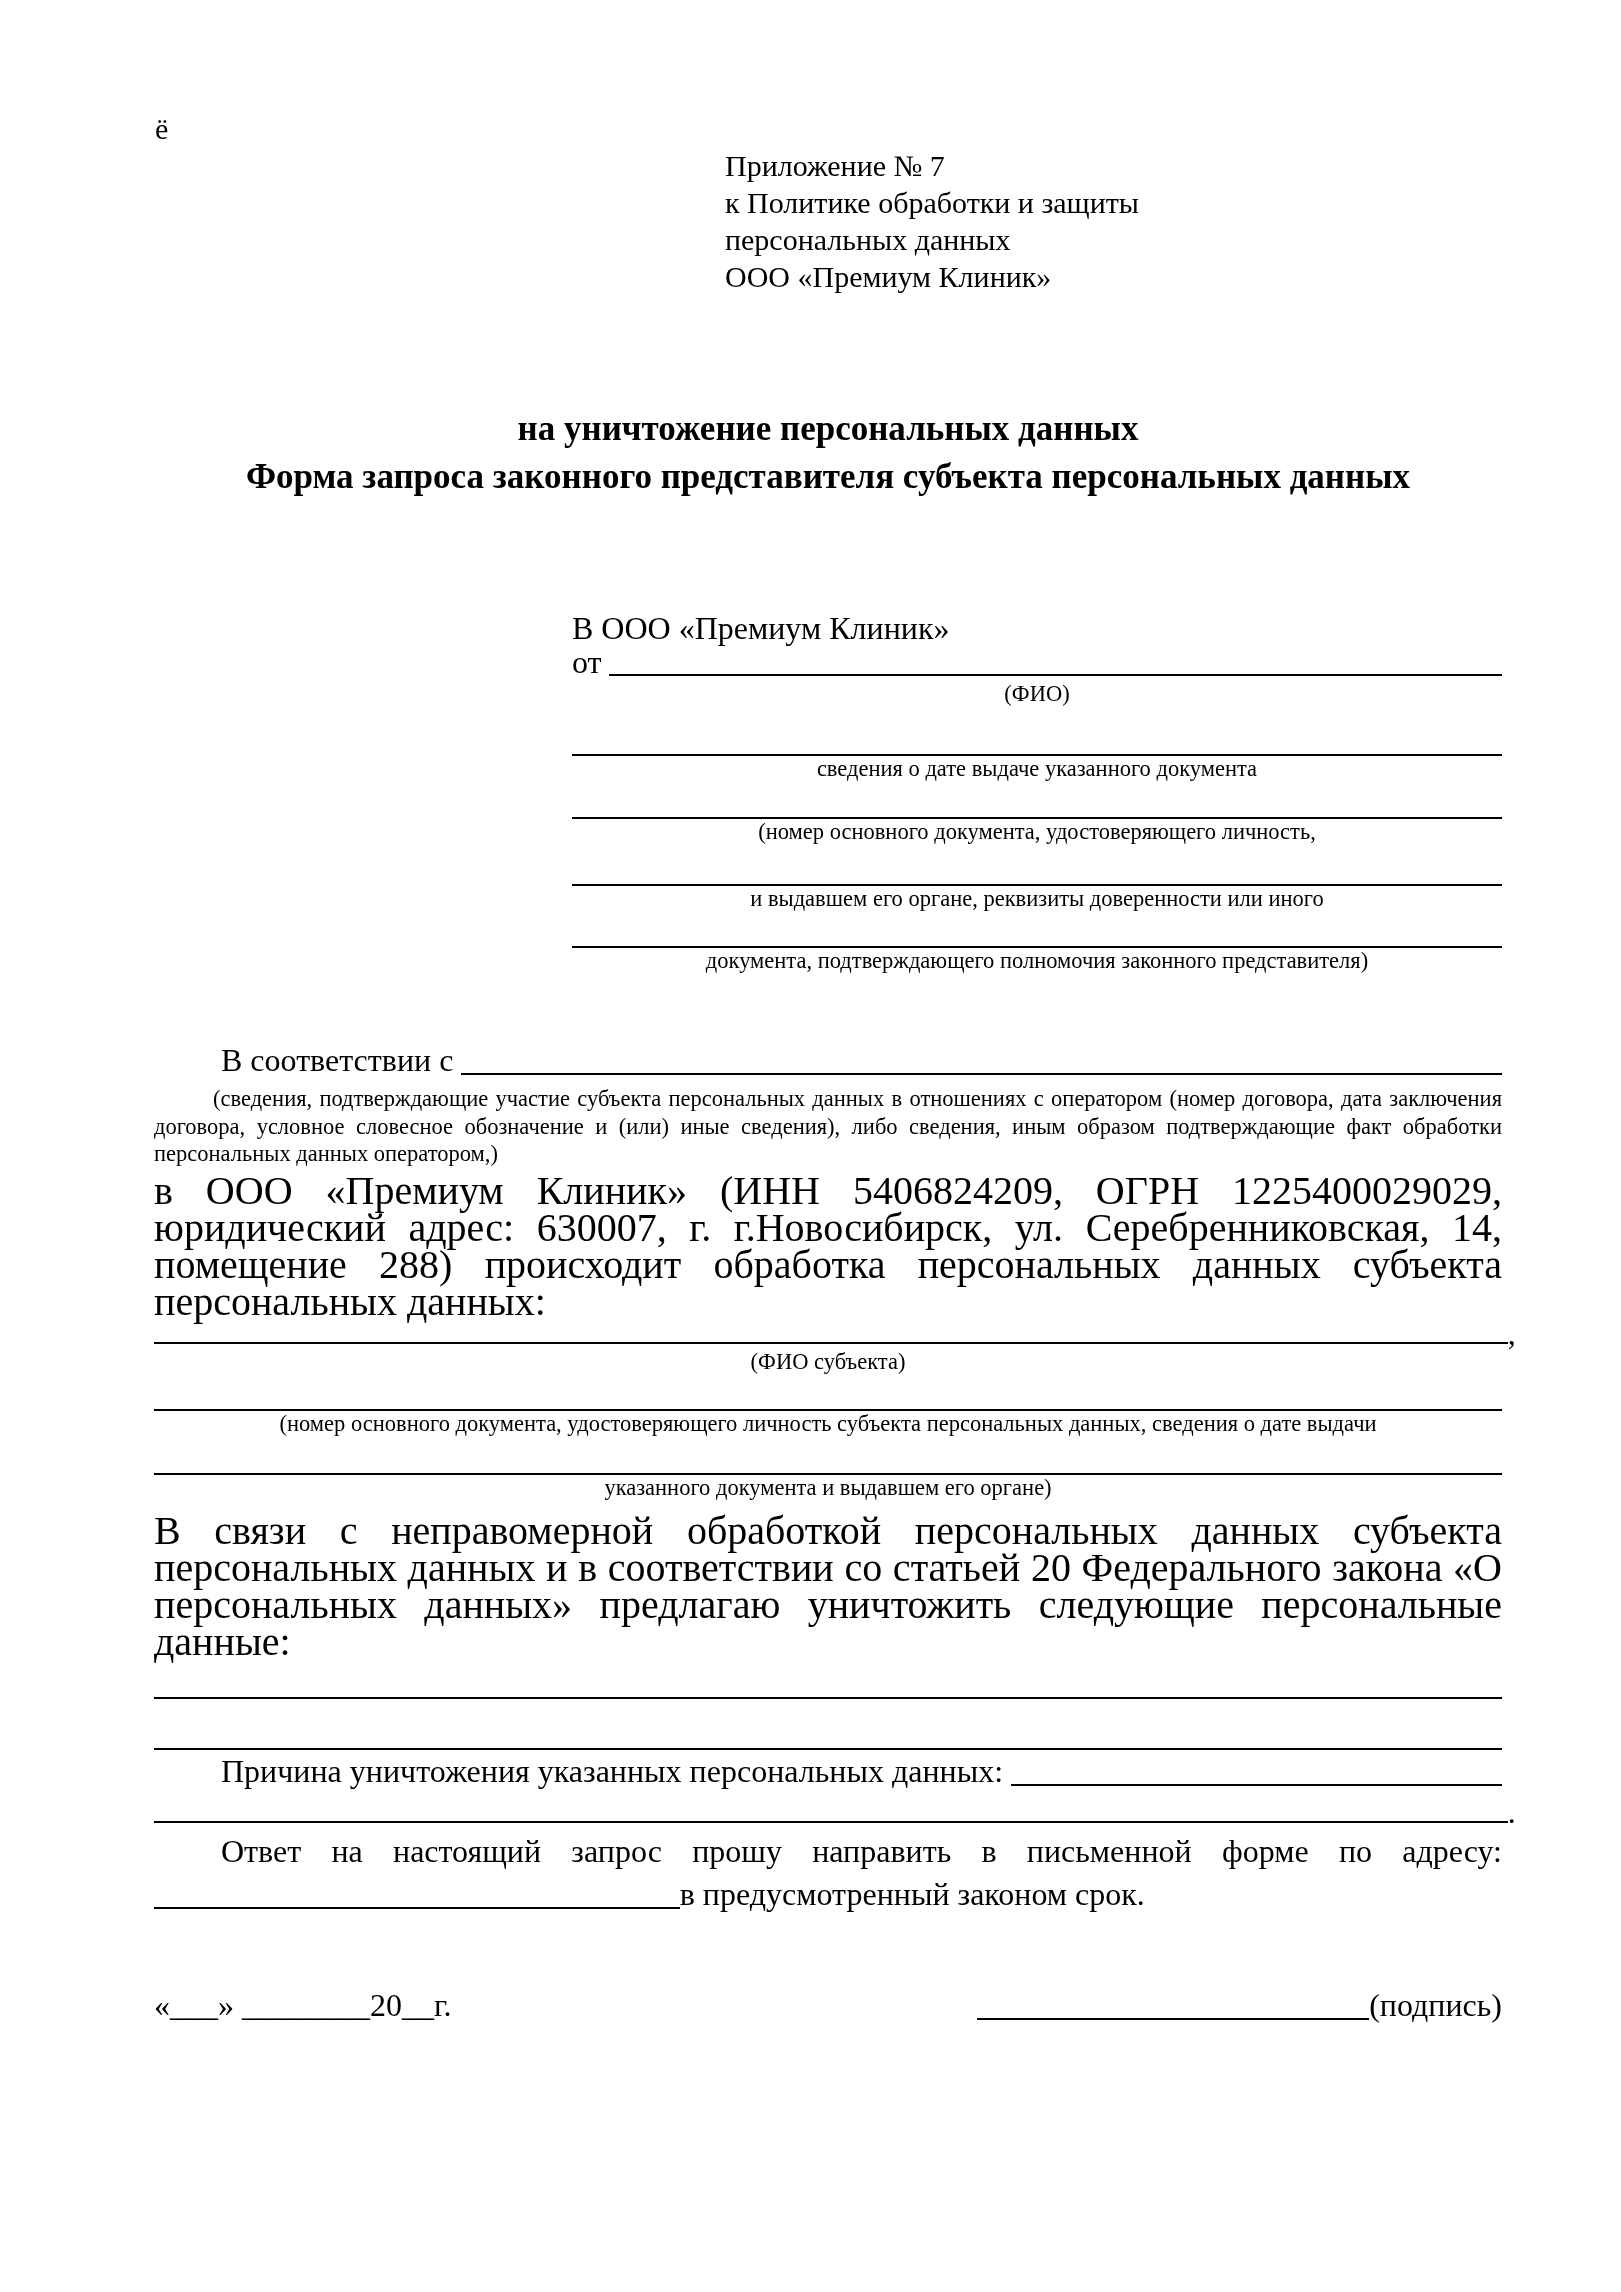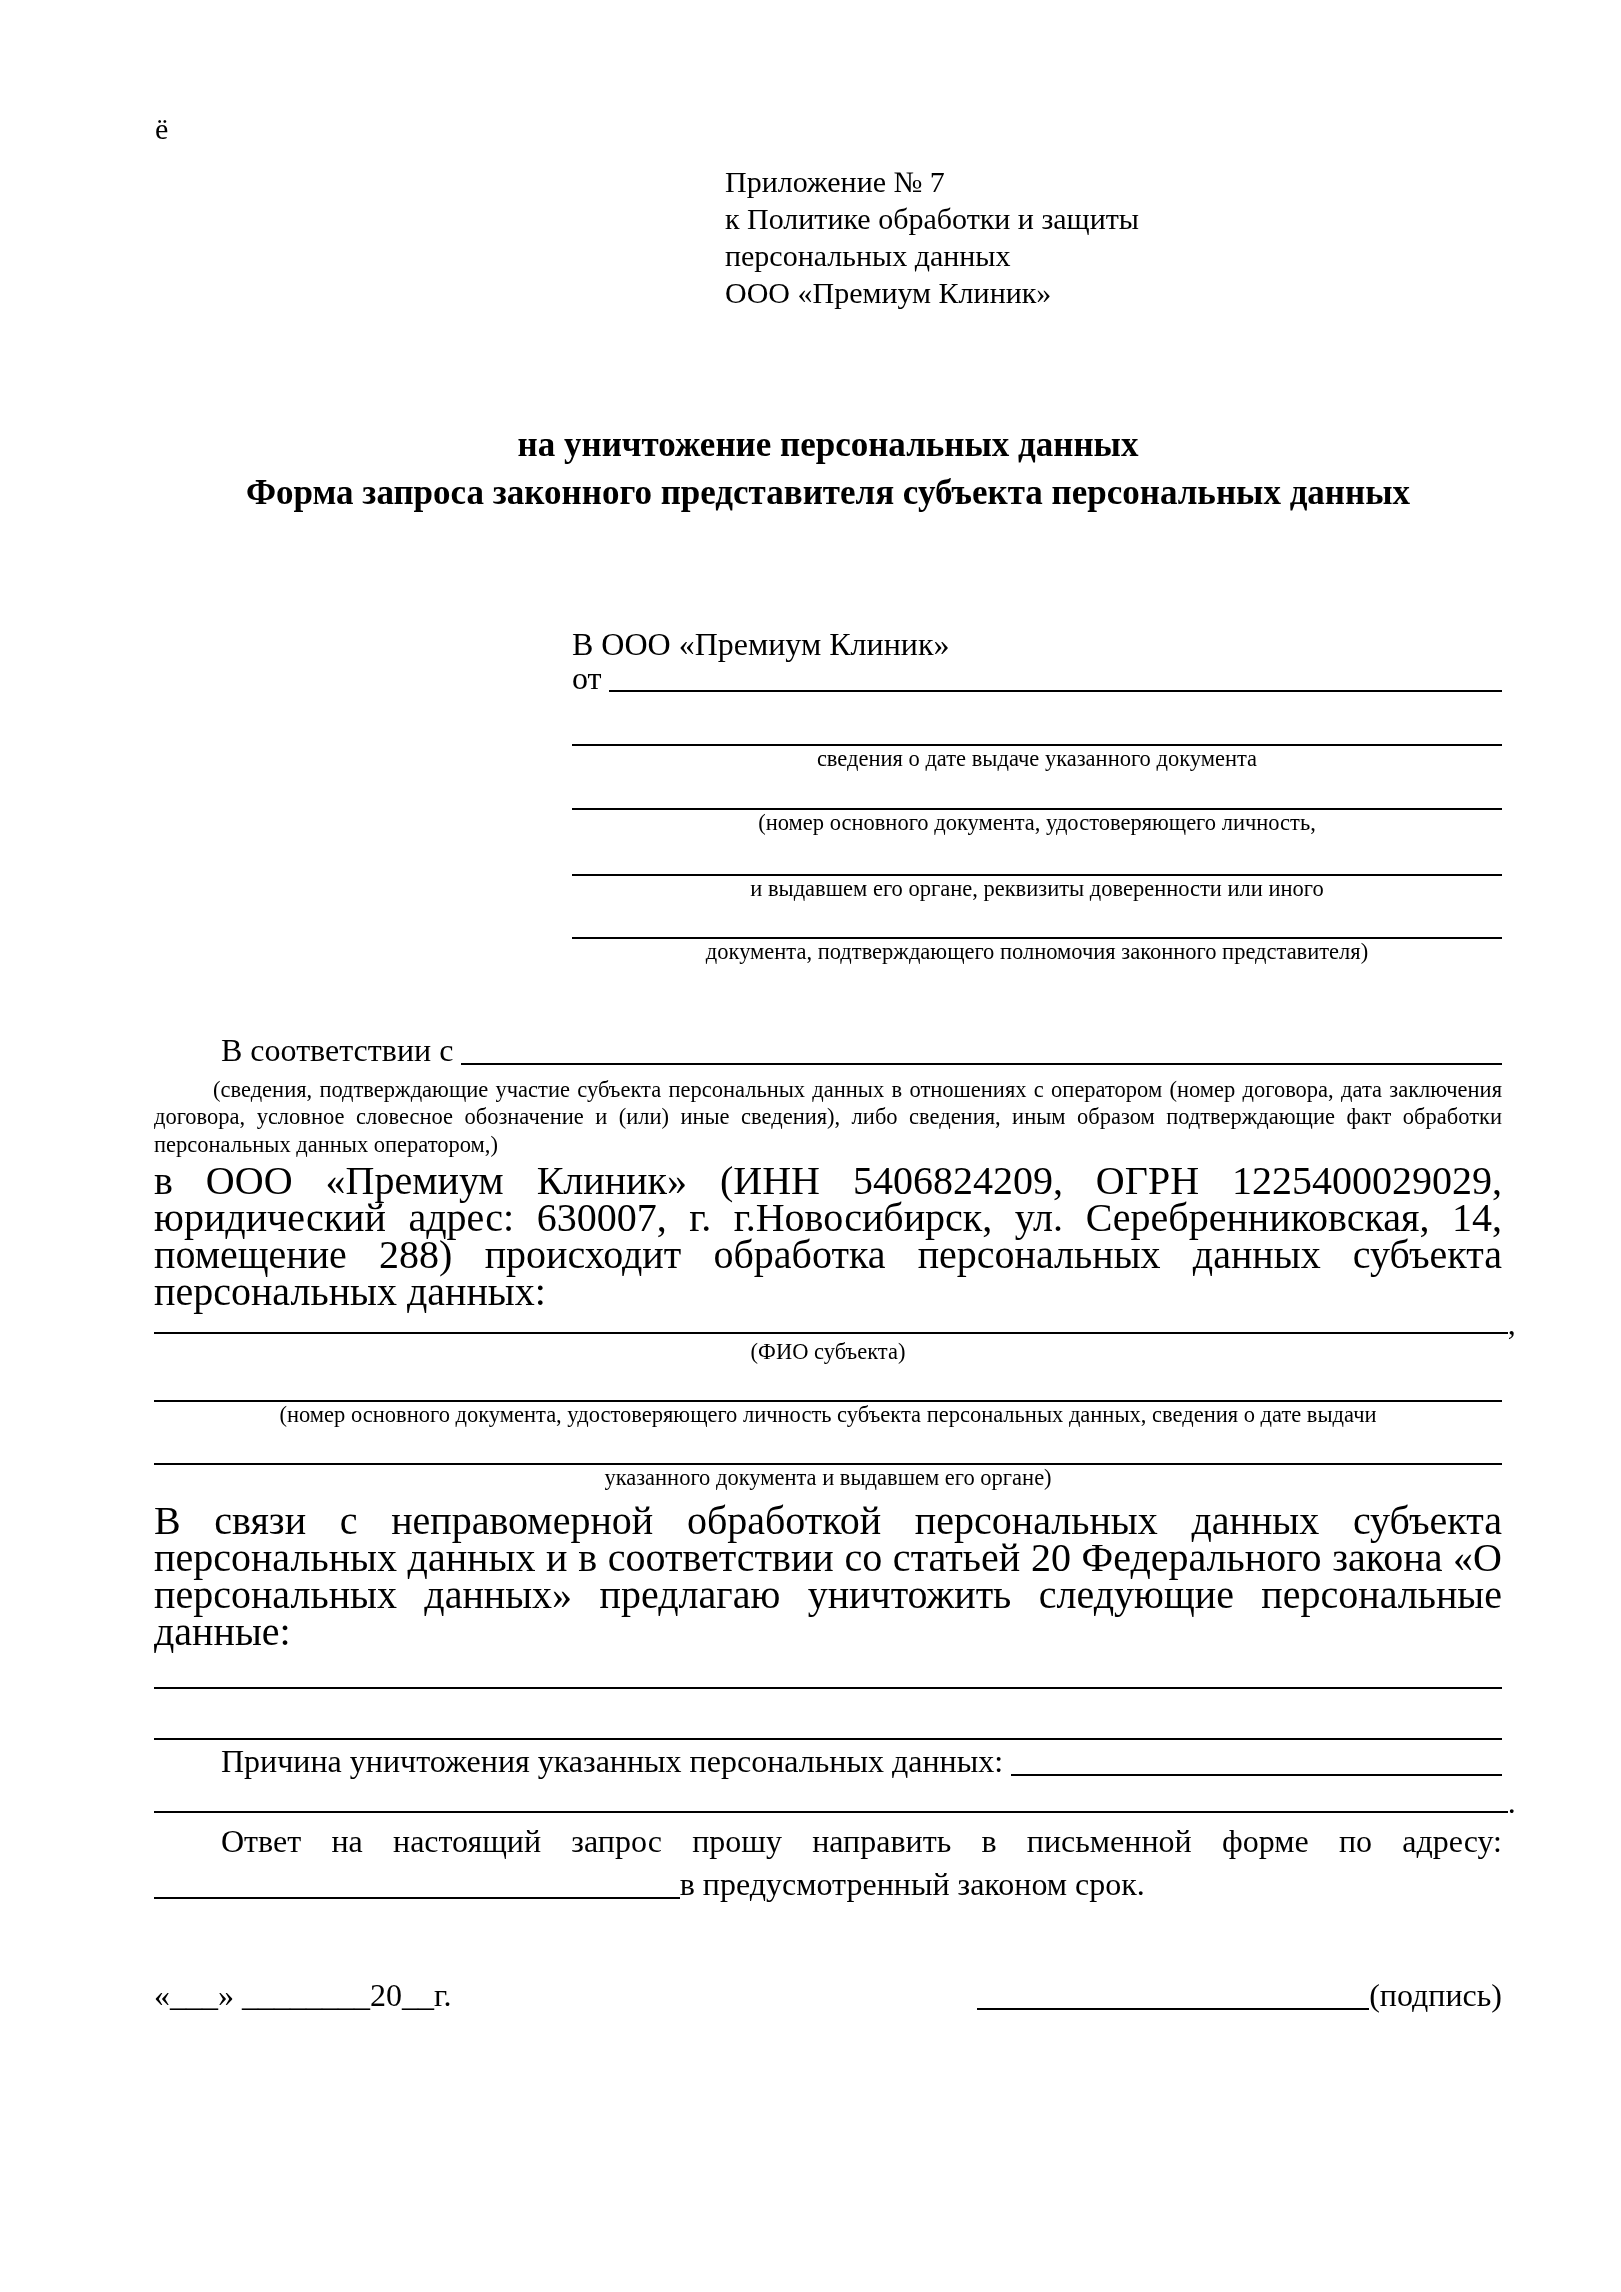--- a/index.html
+++ b/index.html
@@ -9,21 +9,21 @@
     background:#ffffff;
     color:#000;
     font-family:"Liberation Serif", serif;
     overflow:hidden;
   }
   .stray {
     position:absolute; left:155px; top:110px;
     font-size:30px; line-height:37px;
   }
   .content {
-    position:absolute; left:154px; top:16px; width:1348px;
+    position:absolute; left:154px; top:0; width:1348px;
   }
   
   .appendix {
     margin-left:571px; padding-top:147px;
     font-size:30px; line-height:37px;
   }
   
   .title {
     margin-top:110px;
     text-align:center;
@@ -92,20 +92,21 @@
       <div>на уничтожение персональных данных</div>
       <div>Форма запроса законного представителя субъекта персональных данных</div>
     </div>
 
     <div class="addressee">
       <div class="addr-to">В ООО «Премиум Клиник»</div>
       <div class="row from-row">
         <span class="lead">от</span>
         <span class="blank"></span>
       </div>
+      <div class="caption">(ФИО)</div>
 
       <div>
         <div class="fline hB"></div>
         <div class="caption">сведения о дате выдаче указанного документа</div>
       </div>
       <div>
         <div class="fline hA"></div>
         <div class="caption">(номер основного документа, удостоверяющего личность,</div>
       </div>
       <div>

